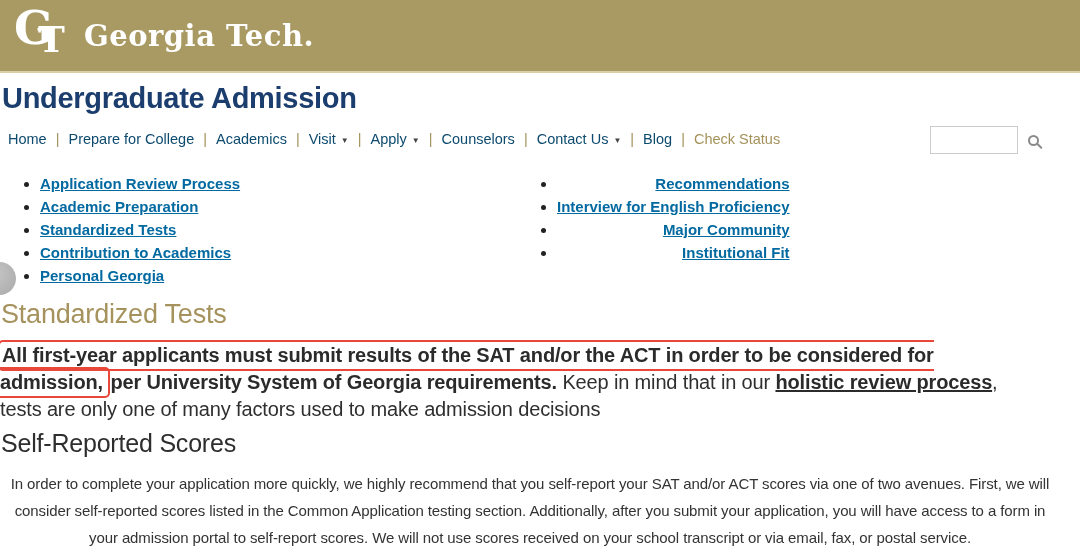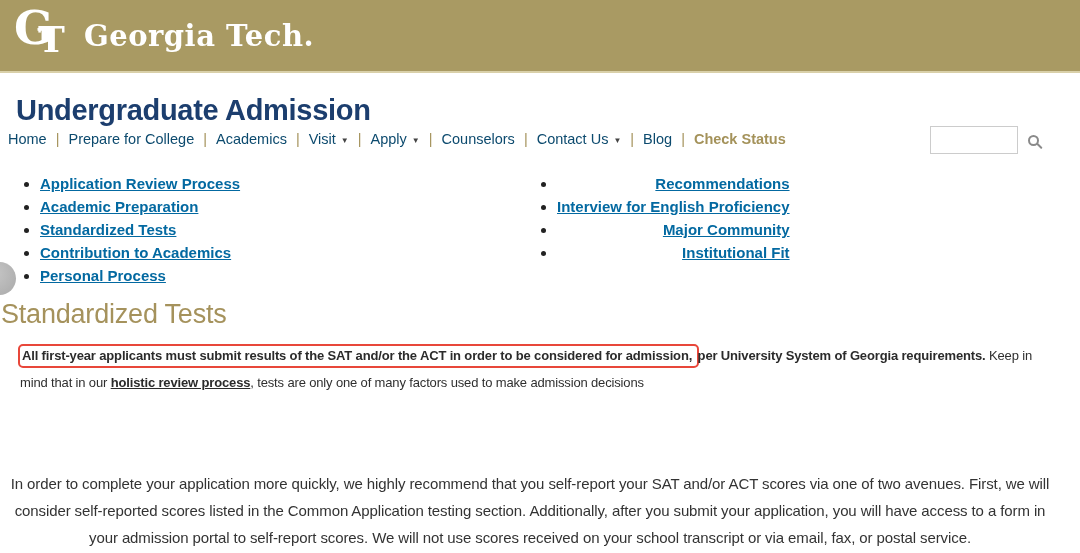--- a/index.html
+++ b/index.html
@@ -13,28 +13,28 @@
                  display:flex; align-items:center; padding-left:14px; }
   .gt-mark { position:relative; width:58px; height:50px; margin-right:12px; flex:0 0 auto; }
   .gt-mark .g { position:absolute; left:0; top:-6px; color:#fff; font-family:"DejaVu Serif",serif;
                 font-weight:bold; font-size:46px; line-height:1; }
   .gt-mark .t { position:absolute; left:24px; top:10px; color:#fff; font-family:"DejaVu Serif",serif;
                 font-weight:bold; font-size:36px; line-height:1; }
   .brand { color:#fff; font-family:"DejaVu Serif",serif; font-weight:bold;
            font-size:29px; letter-spacing:0.5px; }
 
   
-  .page-title { position:absolute; top:82px; left:16px; color:#1c3e6e;
-                font-size:29px; font-weight:bold; letter-spacing:-0.3px;margin-top:12px; }
+  .page-title { position:absolute; top:82px; left:2px; color:#1c3e6e;
+                font-size:29px; font-weight:bold; letter-spacing:-0.3px; }
 
   
   .main-nav { position:absolute; top:131px; left:8px; width:900px;
               font-size:14.5px; color:#3a3a3a; white-space:nowrap; }
   .main-nav a { color:#0c4a6e; text-decoration:none; }
-  .main-nav a.hl { color:#a4925a; font-weight:bold; }
+  .main-nav a.hl { color:#a4925a; font-weight:normal; }
   .nav-sep { color:#a4925a; margin:0 9px; }
   .caret { display:inline-block; font-size:8px; color:#444; margin-left:5px;
            transform:translateY(-1px); }
 
   .search-wrap { position:absolute; top:126px; left:930px; display:flex; align-items:center; }
   .search-input { width:88px; height:28px; border:1px solid #ccc; background:#fff;
                   outline:none; font-size:13px; padding:0 6px; }
   .search-icon { position:relative; width:11px; height:11px; border:2px solid #8a8a8a;
                  border-radius:50%; margin-left:10px; }
   .search-icon::after { content:""; position:absolute; width:7px; height:2px;
@@ -50,22 +50,22 @@
   .quick-links a { color:#0369a1; font-weight:bold; text-decoration:underline; }
 
   
   .edge-widget { position:absolute; top:262px; left:-17px; width:33px; height:33px;
                  border-radius:50%; background:radial-gradient(circle at 35% 35%, #c6c6c6, #a9a9a9); }
 
   
   .section-heading { position:absolute; top:299px; left:1px; color:#a5925c;
                      font-size:27px; font-weight:normal; letter-spacing:-0.2px; }
   .intro-para { position:absolute; top:342px; left:0; width:1012px;
-                font-size:13px; line-height:27px; color:#2f2f2f;
-                letter-spacing:-0.15px;margin-left:20px; }
+                font-size:20px; line-height:27px; color:#2f2f2f;
+                letter-spacing:-0.15px; }
   .intro-para .b { font-weight:bold; color:#2b2b2b; }
   .boxed { border:2px solid #e8473a; border-radius:5px;
            padding:2px 5px 3px 2px; margin:-2px -5px -3px -2px; }
   .intro-para a.inline-link { color:#2b2b2b; font-weight:bold; text-decoration:underline; }
 
   
   .sub-heading { position:absolute; top:429px; left:1px; color:#2e2e2e;
                  font-size:25px; font-weight:normal; letter-spacing:-0.2px; }
   .body-para { position:absolute; top:470px; left:1px; width:1058px;
                font-size:15px; line-height:27px; color:#333;
@@ -92,31 +92,32 @@
     <input class="search-input" type="text" placeholder="" style="">
     <span class="search-icon"></span>
   </div>
 
   <div class="quick-links">
     <ul class="col-left">
         <li><a href="#">Application Review Process</a></li>
         <li><a href="#">Academic Preparation</a></li>
         <li><a href="#">Standardized Tests</a></li>
         <li><a href="#">Contribution to Academics</a></li>
-        <li><a href="#">Personal Process</a></li>
+        <li><a href="#">Personal Georgia</a></li>
       </ul>
     <ul class="col-right">
         <li><a href="#">Recommendations</a></li>
         <li><a href="#">Interview for English Proficiency</a></li>
         <li><a href="#">Major Community</a></li>
         <li><a href="#">Institutional Fit</a></li>
       </ul>
   </div>
 
   <div class="edge-widget"></div>
 
   <h2 class="section-heading">Standardized Tests</h2>
 
   <p class="intro-para"><span class="b boxed">All first-year applicants must submit results of the SAT and/or the ACT in order to be considered for admission,</span><span class="b"> per University System of Georgia requirements.</span><span> Keep in mind that in our </span><a class="inline-link" href="#">holistic review process</a><span>, tests are only one of many factors used to make admission decisions</span></p>
 
+  <h3 class="sub-heading">Self-Reported Scores</h3>
   <p class="body-para">In order to complete your application more quickly, we highly recommend that you self-report your SAT and/or ACT scores via one of two avenues. First, we will consider self-reported scores listed in the Common Application testing section. Additionally, after you submit your application, you will have access to a form in your admission portal to self-report scores. We will not use scores received on your school transcript or via email, fax, or postal service.</p>
 
 </div>
 
 </body></html>

